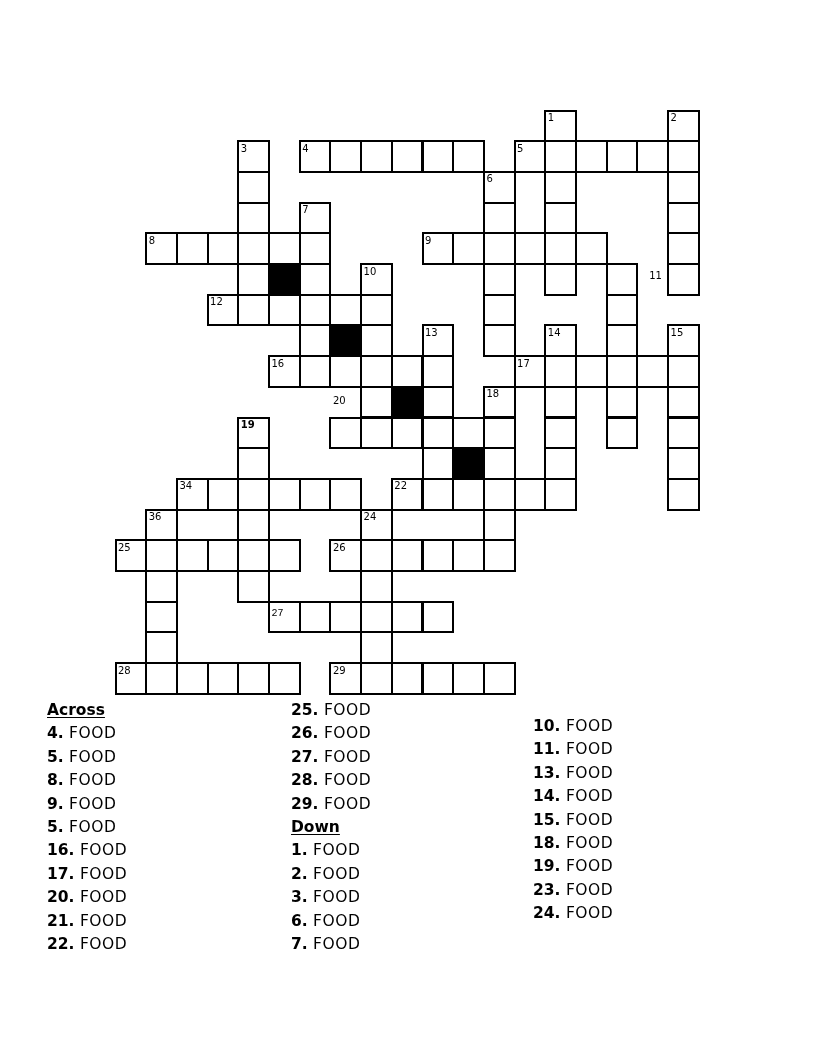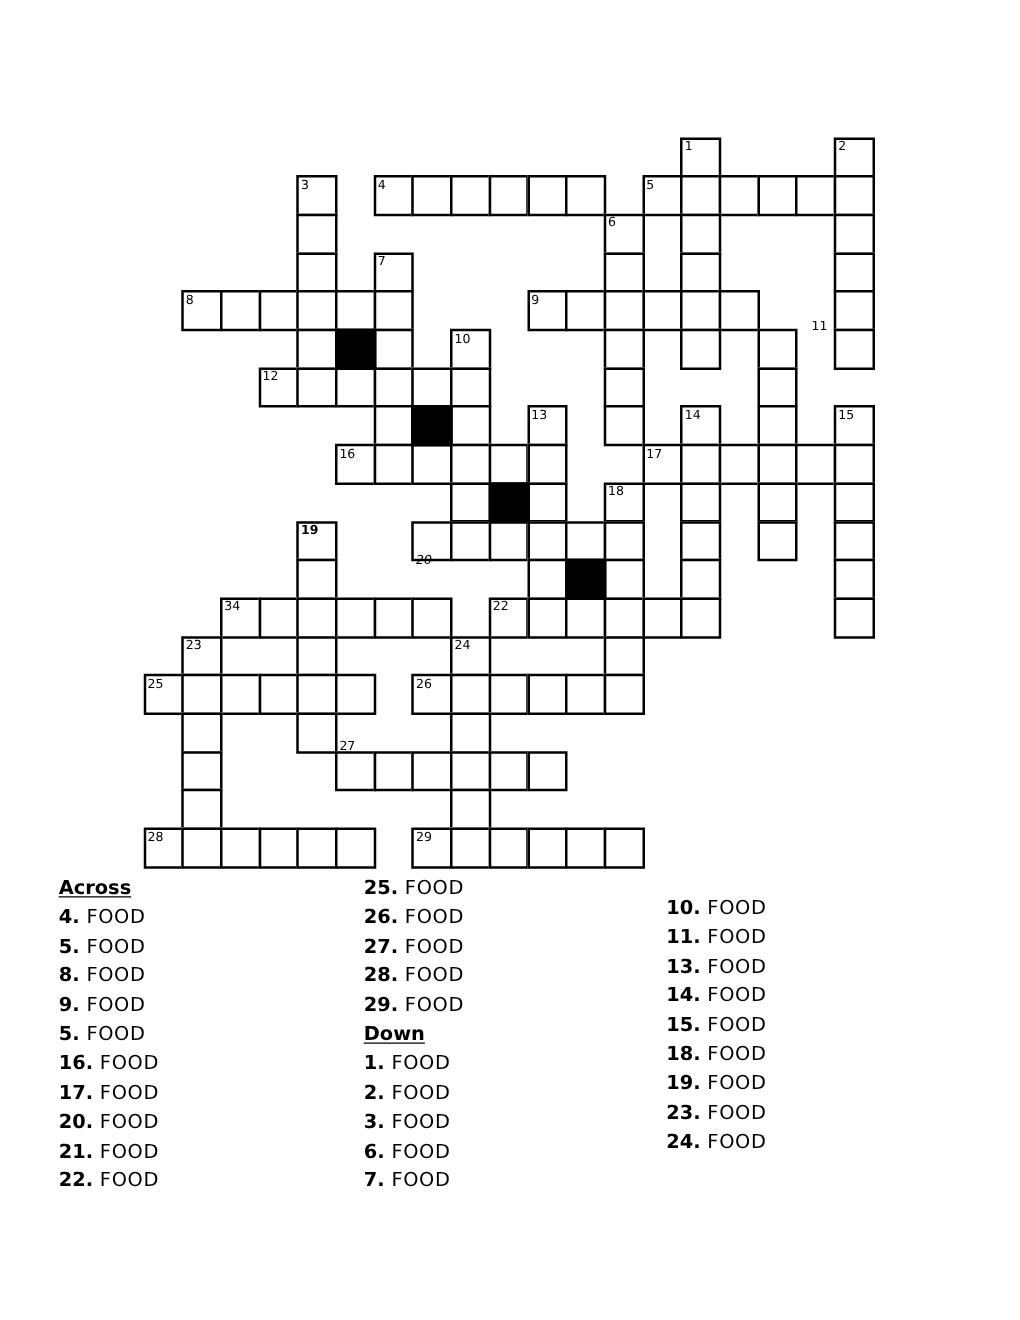--- a/index.html
+++ b/index.html
@@ -216,37 +216,37 @@
       <span class="cellnum" style="left: 547.8px; top: 113px;">1</span>
       <span class="cellnum" style="left: 670.6px; top: 113px;">2</span>
       <span class="cellnum" style="left: 240.8px; top: 143.7px;">3</span>
       <span class="cellnum" style="left: 302.2px; top: 143.7px;">4</span>
       <span class="cellnum" style="left: 517.1px; top: 143.7px;">5</span>
       <span class="cellnum" style="left: 486.4px; top: 174.4px;">6</span>
       <span class="cellnum" style="left: 302.2px; top: 205.1px;">7</span>
       <span class="cellnum" style="left: 148.7px; top: 235.8px;">8</span>
       <span class="cellnum" style="left: 425px; top: 235.8px;">9</span>
       <span class="cellnum" style="left: 363.6px; top: 266.5px;">10</span>
-      <span class="cellnum" style="left: 609.2px; top: 257px; padding-left: 40px;">11</span>
+      <span class="cellnum" style="left: 609.2px; top: 271px; padding-left: 40px;">11</span>
       <span class="cellnum" style="left: 210.1px; top: 297.2px;">12</span>
       <span class="cellnum" style="left: 425px; top: 327.9px; text-align: right;">13</span>
       <span class="cellnum" style="left: 547.8px; top: 327.9px;">14</span>
       <span class="cellnum" style="left: 670.6px; top: 327.9px;">15</span>
       <span class="cellnum" style="left: 271.5px; top: 358.6px;">16</span>
       <span class="cellnum" style="left: 517.1px; top: 358.6px;">17</span>
       <span class="cellnum" style="left: 486.4px; top: 389.3px;">18</span>
       <span class="cellnum" style="left: 240.8px; top: 420px; font-weight: bold;">19</span>
-      <span class="cellnum" style="left: 332.9px; top: 444px; font-style: italic;">20</span>
+      <span class="cellnum" style="left: 332.9px; top: 396px;">20</span>
       <span class="cellnum" style="left: 179.4px; top: 481.4px;">34</span>
       <span class="cellnum" style="left: 394.3px; top: 481.4px;">22</span>
-      <span class="cellnum" style="left: 148.7px; top: 512.1px;">23</span>
+      <span class="cellnum" style="left: 148.7px; top: 512.1px;">36</span>
       <span class="cellnum" style="left: 363.6px; top: 512.1px;">24</span>
       <span class="cellnum" style="left: 118px; top: 542.8px;">25</span>
       <span class="cellnum" style="left: 332.9px; top: 542.8px;">26</span>
-      <span class="cellnum" style="left: 271.5px; top: 593px;">27</span>
+      <span class="cellnum" style="left: 271.5px; top: 609px; font-family: Liberation Mono, monospace;">27</span>
       <span class="cellnum" style="left: 118px; top: 665.6px;">28</span>
       <span class="cellnum" style="left: 332.9px; top: 665.6px;">29</span>
     </div>
   <div id="clues">
       <div class="clue-col" style="left: 47px; top: 699px;">
         <div class="clue-line clue-header">Across</div>
         <div class="clue-line"><span class="cnum">4.</span><span class="ctext"> FOOD</span></div>
         <div class="clue-line"><span class="cnum">5.</span><span class="ctext"> FOOD</span></div>
         <div class="clue-line"><span class="cnum">8.</span><span class="ctext"> FOOD</span></div>
         <div class="clue-line"><span class="cnum">9.</span><span class="ctext"> FOOD</span></div>

